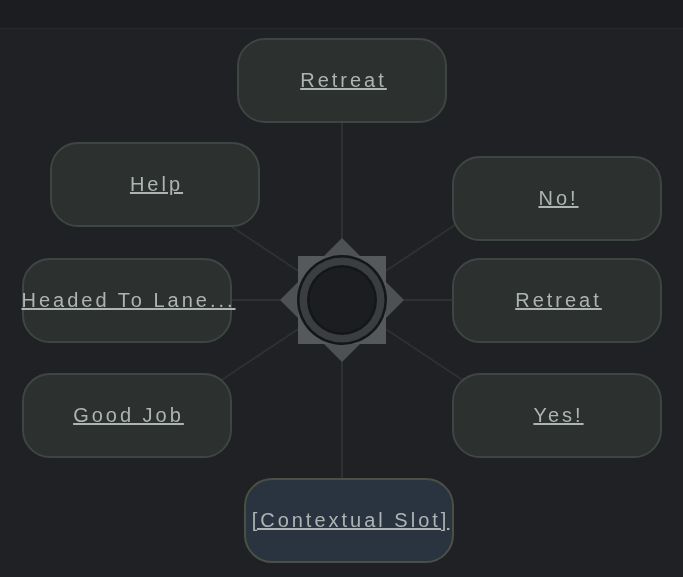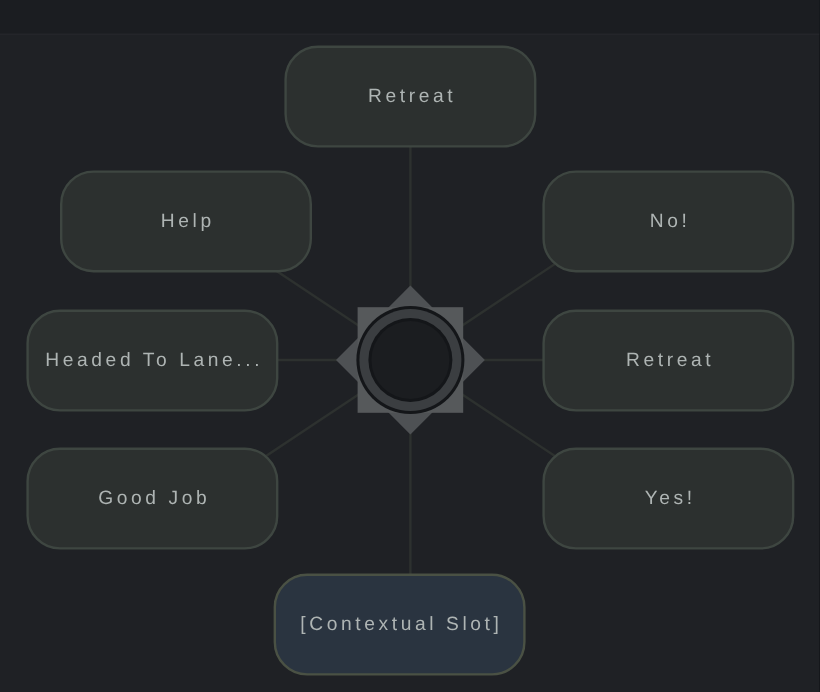--- a/index.html
+++ b/index.html
@@ -16,32 +16,32 @@
   .slot{
     position:absolute;width:210px;height:85px;box-sizing:border-box;
     background:#2c302f;border:2px solid #3e4641;border-radius:28px;
     display:flex;align-items:center;justify-content:center;
     cursor:pointer;
   }
   .slot.contextual{
     background:#2a3440;border-color:#4a5144;
   }
   .slot-label{
-    color:#aeb4b3;font-size:16px;font-weight:400;
-    letter-spacing:3px;text-indent:3px;white-space:nowrap;
+    color:#aeb4b3;font-size:20px;font-weight:400;
+    letter-spacing:3px;text-indent:3px;white-space:nowrap;text-decoration:underline;
   }
   
   .pos-top{left:237px;top:38px;}
   .pos-upper-left{left:22px;top:142px;margin-left:28px;}
-  .pos-upper-right{left:452px;top:142px;justify-content:center;}
+  .pos-upper-right{left:452px;top:156px;justify-content:center;}
   .pos-left{left:22px;top:258px;justify-content:center;}
   .pos-right{left:452px;top:258px;}
   .pos-lower-left{left:22px;top:373px;}
   .pos-lower-right{left:452px;top:373px;text-align:right;}
-  .pos-bottom{left:228px;top:478px;text-align:center;}
+  .pos-bottom{left:244px;top:478px;text-align:center;}
 </style>
 </head>
 <body>
 
 <div class="stage">
 
   <div class="top-strip"></div>
 
   <svg class="wheel-svg" width="683" height="577" viewBox="0 0 683 577">
     <g stroke="#2d312f" stroke-width="2">

